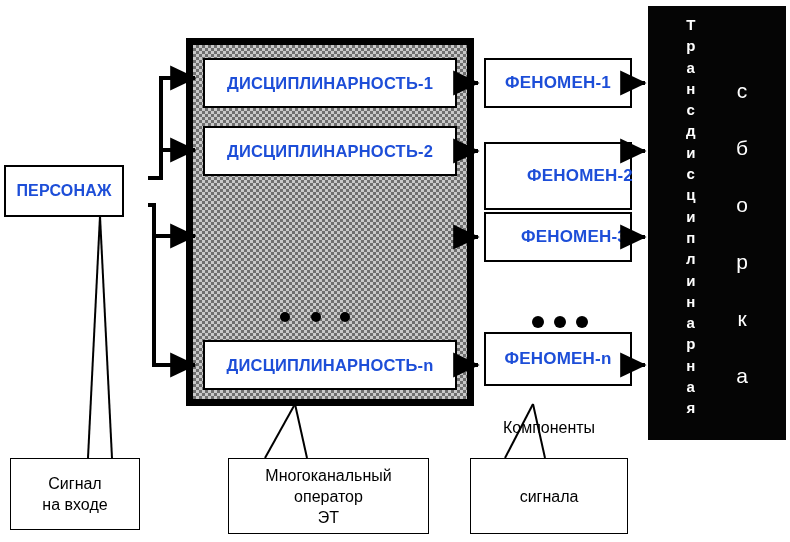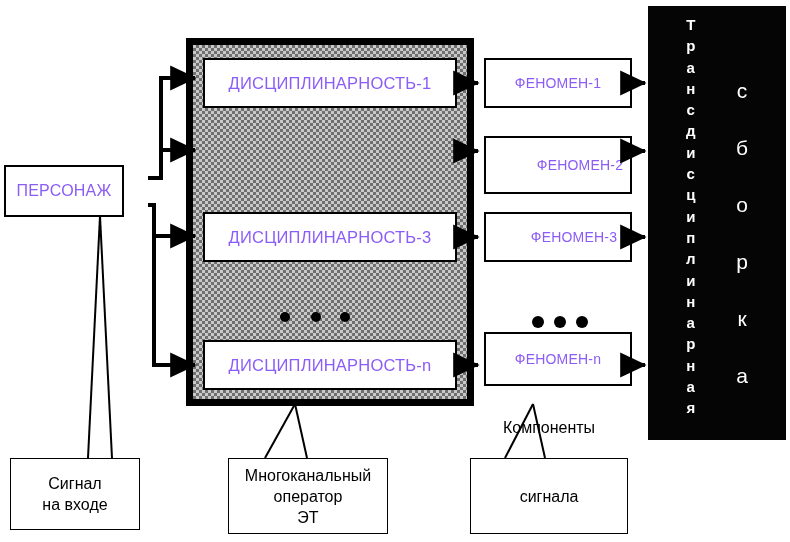--- a/index.html
+++ b/index.html
@@ -23,27 +23,27 @@
   .wbox {
     background: #ffffff;
     border: 2px solid #000000;
     box-sizing: border-box;
     display: flex;
     align-items: center;
     justify-content: center;
     text-align: center;
   }
   .row-label {
-    font-weight: normal;
-    color: #8b5cf6;
+    font-weight: bold;
+    color: #1d4ed8;
     letter-spacing: 0.2px;
     white-space: nowrap;
   }
   .disc-label { font-size: 16.5px; }
-  .phen-label { font-size: 14px; }
+  .phen-label { font-size: 17px; }
 
   
   #persona {
     left: 4px; top: 165px; width: 120px; height: 52px;
   }
   #persona .row-label { font-size: 16px; }
 
   
   #operator-container {
     left: 186px; top: 38px; width: 288px; height: 368px;
@@ -89,21 +89,21 @@
     display: flex;
     flex-direction: column;
     align-items: center;
     justify-content: center;
     text-align: center;
     font-size: 16px;
     line-height: 21px;
     color: #000;
   }
   #cap-input  { left: 10px;  top: 458px; width: 130px; height: 72px; }
-  #cap-oper   { left: 228px; top: 458px; width: 160px; height: 76px; }
+  #cap-oper   { left: 228px; top: 458px; width: 201px; height: 76px; }
   #cap-output { left: 470px; top: 458px; width: 158px; height: 76px; gap: 48px; }
 
   
   svg.overlay {
     position: absolute;
     left: 0; top: 0;
     width: 790px; height: 542px;
     pointer-events: none;
   }
   .ln { stroke: #000; stroke-width: 4; fill: none; }
@@ -149,31 +149,31 @@
     </div>
   </div>
 
   <div class="abs wbox" id="persona">
     <span class="row-label">ПЕРСОНАЖ</span>
   </div>
 
   <div class="abs wbox" style="left:203px;top:58px;width:254px;height:50px;">
     <span class="row-label disc-label">ДИСЦИПЛИНАРНОСТЬ-1</span>
   </div>
-  <div class="abs wbox" style="left:203px;top:212px;width:254px;height:50px;">
-    <span class="row-label disc-label">ДИСЦИПЛИНАРНОСТЬ-3</span>
+  <div class="abs wbox" style="left:203px;top:126px;width:254px;height:50px;">
+    <span class="row-label disc-label">ДИСЦИПЛИНАРНОСТЬ-2</span>
   </div>
   <div class="abs wbox" style="left:203px;top:340px;width:254px;height:50px;">
     <span class="row-label disc-label">ДИСЦИПЛИНАРНОСТЬ-n</span>
   </div>
 
   <div class="abs wbox" style="left:484px;top:58px;width:148px;height:50px;">
     <span class="row-label phen-label">ФЕНОМЕН-1</span>
   </div>
-  <div class="abs wbox" style="left:484px;top:136px;width:148px;height:58px;padding-left:44px;">
+  <div class="abs wbox" style="left:484px;top:142px;width:148px;height:68px;padding-left:44px;">
     <span class="row-label phen-label">ФЕНОМЕН-2</span>
   </div>
   <div class="abs wbox" style="left:484px;top:212px;width:148px;height:50px;padding-left:32px;">
     <span class="row-label phen-label">ФЕНОМЕН-3</span>
   </div>
   <div class="abs wbox" style="left:484px;top:332px;width:148px;height:54px;">
     <span class="row-label phen-label">ФЕНОМЕН-n</span>
   </div>
 
   <div class="abs caption" id="cap-input">

